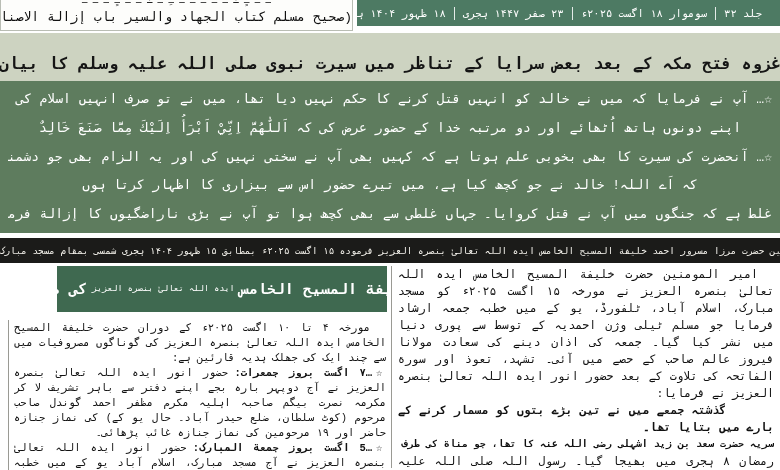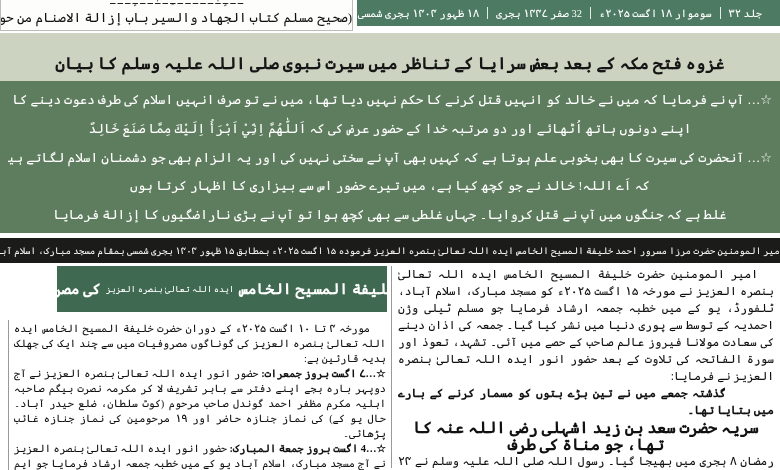--- a/index.html
+++ b/index.html
@@ -1,20 +1,20 @@
 <!DOCTYPE html>
 <html lang="ur" dir="rtl"><head>
 <meta charset="utf-8">
 <style>
   html,body{margin:0;padding:0;background:#ffffff;}
   *{box-sizing:border-box;}
   .page{
     position:relative;width:780px;height:470px;overflow:hidden;
     background:#ffffff;direction:rtl;
-    font-family:Liberation Serif, serif;color:#111;padding-left:16px;
+    font-family:Liberation Mono, monospace;color:#111;padding-left:16px;
   }
   
   .ref-box{
     position:absolute;left:0;top:-2px;width:353px;height:33px;
     background:#fdfdfb;border:1px solid #b9bdb4;
     overflow:hidden;text-align:center;
   }
   .ref-clipped{height:9px;overflow:hidden;font-size:9px;color:#222;line-height:4px;letter-spacing:4px;}
   .ref-note{font-size:13px;color:#111;line-height:20px;white-space:nowrap;}
   .datebar{
@@ -53,21 +53,21 @@
   
   .col-divider{position:absolute;left:391px;top:266px;bottom:2px;width:1px;background:#9a9a94;}
   .article-col{
     position:absolute;left:398px;top:266px;width:376px;height:202px;
     overflow:hidden;font-size:11.5px;line-height:17px;text-align:justify;
   }
   .article-col p{margin:0;}
   .p-indent{text-indent:16px;}
   .bold-line{font-weight:bold;text-indent:48px;margin-top:2px;}
   .plain-line{text-align:right;}
-  .subhead{font-weight:bold;text-align:center;font-size:16px;margin:1px 0;}
+  .subhead{font-weight:bold;font-size:10px;margin:1px 0;}
   
   .sb-heading{
     position:absolute;left:57px;top:266px;width:330px;height:46px;
     background:#3f6950;color:#ffffff;
     display:flex;align-items:center;justify-content:center;gap:5px;
     font-size:15px;font-weight:bold;white-space:nowrap;overflow:hidden;
   }
   .sb-heading .small{font-size:8.5px;font-weight:normal;line-height:10px;text-align:right;}
   .sb-rule{position:absolute;left:8px;top:320px;bottom:0;width:1px;background:#9a9a94;}
   .sidebar-col{
@@ -83,21 +83,21 @@
 <div class="page">
 
   <div class="ref-box">
     <div class="ref-clipped">ـً ـّ ـٍ ـٰ ـُ ـْ ـَ ـّ ـً ـِ ـّ ـٰ ـً ـّ ـٍ ـُ ـْ ـَ</div>
     <div class="ref-note">(صحيح مسلم كتاب الجهاد والسير باب إزالة الاصنام من حول الكعبة: ۱۷۸۱)</div>
   </div>
 
   <div class="datebar">
     <span class="mast-seg">جلد ۳۲</span>
     <span class="mast-seg">سوموار ۱۸ اگست ۲۰۲۵ء</span>
-    <span class="mast-seg">32 صفر ۱۴۴۷ ہجری</span>
+    <span class="mast-seg">۲۳ صفر ۱۴۴۷ ہجری</span>
     <span class="mast-seg">۱۸ ظہور ۱۴۰۴ ہجری شمسی</span>
 
   </div>
 
   <div class="headline-band">غزوہ فتح مکہ کے بعد بعض سرایا کے تناظر میں سیرت نبوی صلی اللہ علیہ وسلم کا بیان</div>
 
   <div class="quote-banner">
     <div class="q-line">☆… آپ نے فرمایا کہ میں نے خالد کو انہیں قتل کرنے کا حکم نہیں دیا تھا، میں نے تو صرف انہیں اسلام کی طرف دعوت دینے کا کہا تھا اور پھر آپ نے</div>
     <div class="q-line">اپنے دونوں ہاتھ اُٹھائے اور دو مرتبہ خدا کے حضور عرض کی کہ اَللّٰهُمَّ اِنِّيْ اَبْرَأُ اِلَيْكَ مِمَّا صَنَعَ خَالِدٌ</div>
     <div class="q-line">☆… آنحضرت کی سیرت کا بھی بخوبی علم ہوتا ہے کہ کہیں بھی آپ نے سختی نہیں کی اور یہ الزام بھی جو دشمنانِ اسلام لگاتے ہیں،</div>
@@ -118,16 +118,16 @@
 
   <div class="sb-heading">
     <span>حضرت خلیفة المسیح الخامس</span>
     <span class="small">ایدہ اللہ تعالیٰ بنصرہ العزیز</span>
     <span>کی مصروفیات</span>
   </div>
   <div class="sb-rule"></div>
   <div class="sidebar-col">
     <p class="p-indent">مورخہ ۴ تا ۱۰ اگست ۲۰۲۵ء کے دوران حضرت خلیفة المسیح الخامس ایدہ اللہ تعالیٰ بنصرہ العزیز کی گوناگوں مصروفیات میں سے چند ایک کی جھلک ہدیہ قارئین ہے:</p>
     <p><span class="sb-label">☆…۷ اگست بروز جمعرات:</span><span> حضور انور ایدہ اللہ تعالیٰ بنصرہ العزیز نے آج دوپہر بارہ بجے اپنے دفتر سے باہر تشریف لا کر مکرمہ نصرت بیگم صاحبہ اہلیہ مکرم مظفر احمد گوندل صاحب مرحوم (کوٹ سلطان، ضلع حیدر آباد۔ حال یو کے) کی نماز جنازہ حاضر اور ۱۹ مرحومین کی نماز جنازہ غائب پڑھائی۔</span></p>
-    <p><span class="sb-label">☆…4 اگست بروز جمعة المبارک:</span><span> حضور انور ایدہ اللہ تعالیٰ بنصرہ العزیز نے آج مسجد مبارک، اسلام آباد یو کے میں خطبہ جمعہ ارشاد فرمایا جو ایم ٹی اے کے مواصلاتی رابطوں نیز یوٹیوب اور دیگر میڈیا پلیٹ فارمز کے ذریعہ ساری دنیا میں سنا اور دیکھا گیا۔ (خلاصہ خطبہ جمعہ کے لیے ملاحظہ فرمائیں الفضل انٹرنیشنل ۱۱ اگست ۲۰۲۵ء)</span></p>
+    <p><span class="sb-label">☆…5 اگست بروز جمعة المبارک:</span><span> حضور انور ایدہ اللہ تعالیٰ بنصرہ العزیز نے آج مسجد مبارک، اسلام آباد یو کے میں خطبہ جمعہ ارشاد فرمایا جو ایم ٹی اے کے مواصلاتی رابطوں نیز یوٹیوب اور دیگر میڈیا پلیٹ فارمز کے ذریعہ ساری دنیا میں سنا اور دیکھا گیا۔ (خلاصہ خطبہ جمعہ کے لیے ملاحظہ فرمائیں الفضل انٹرنیشنل ۱۱ اگست ۲۰۲۵ء)</span></p>
   </div>
 
 </div>
 
 </body></html>

